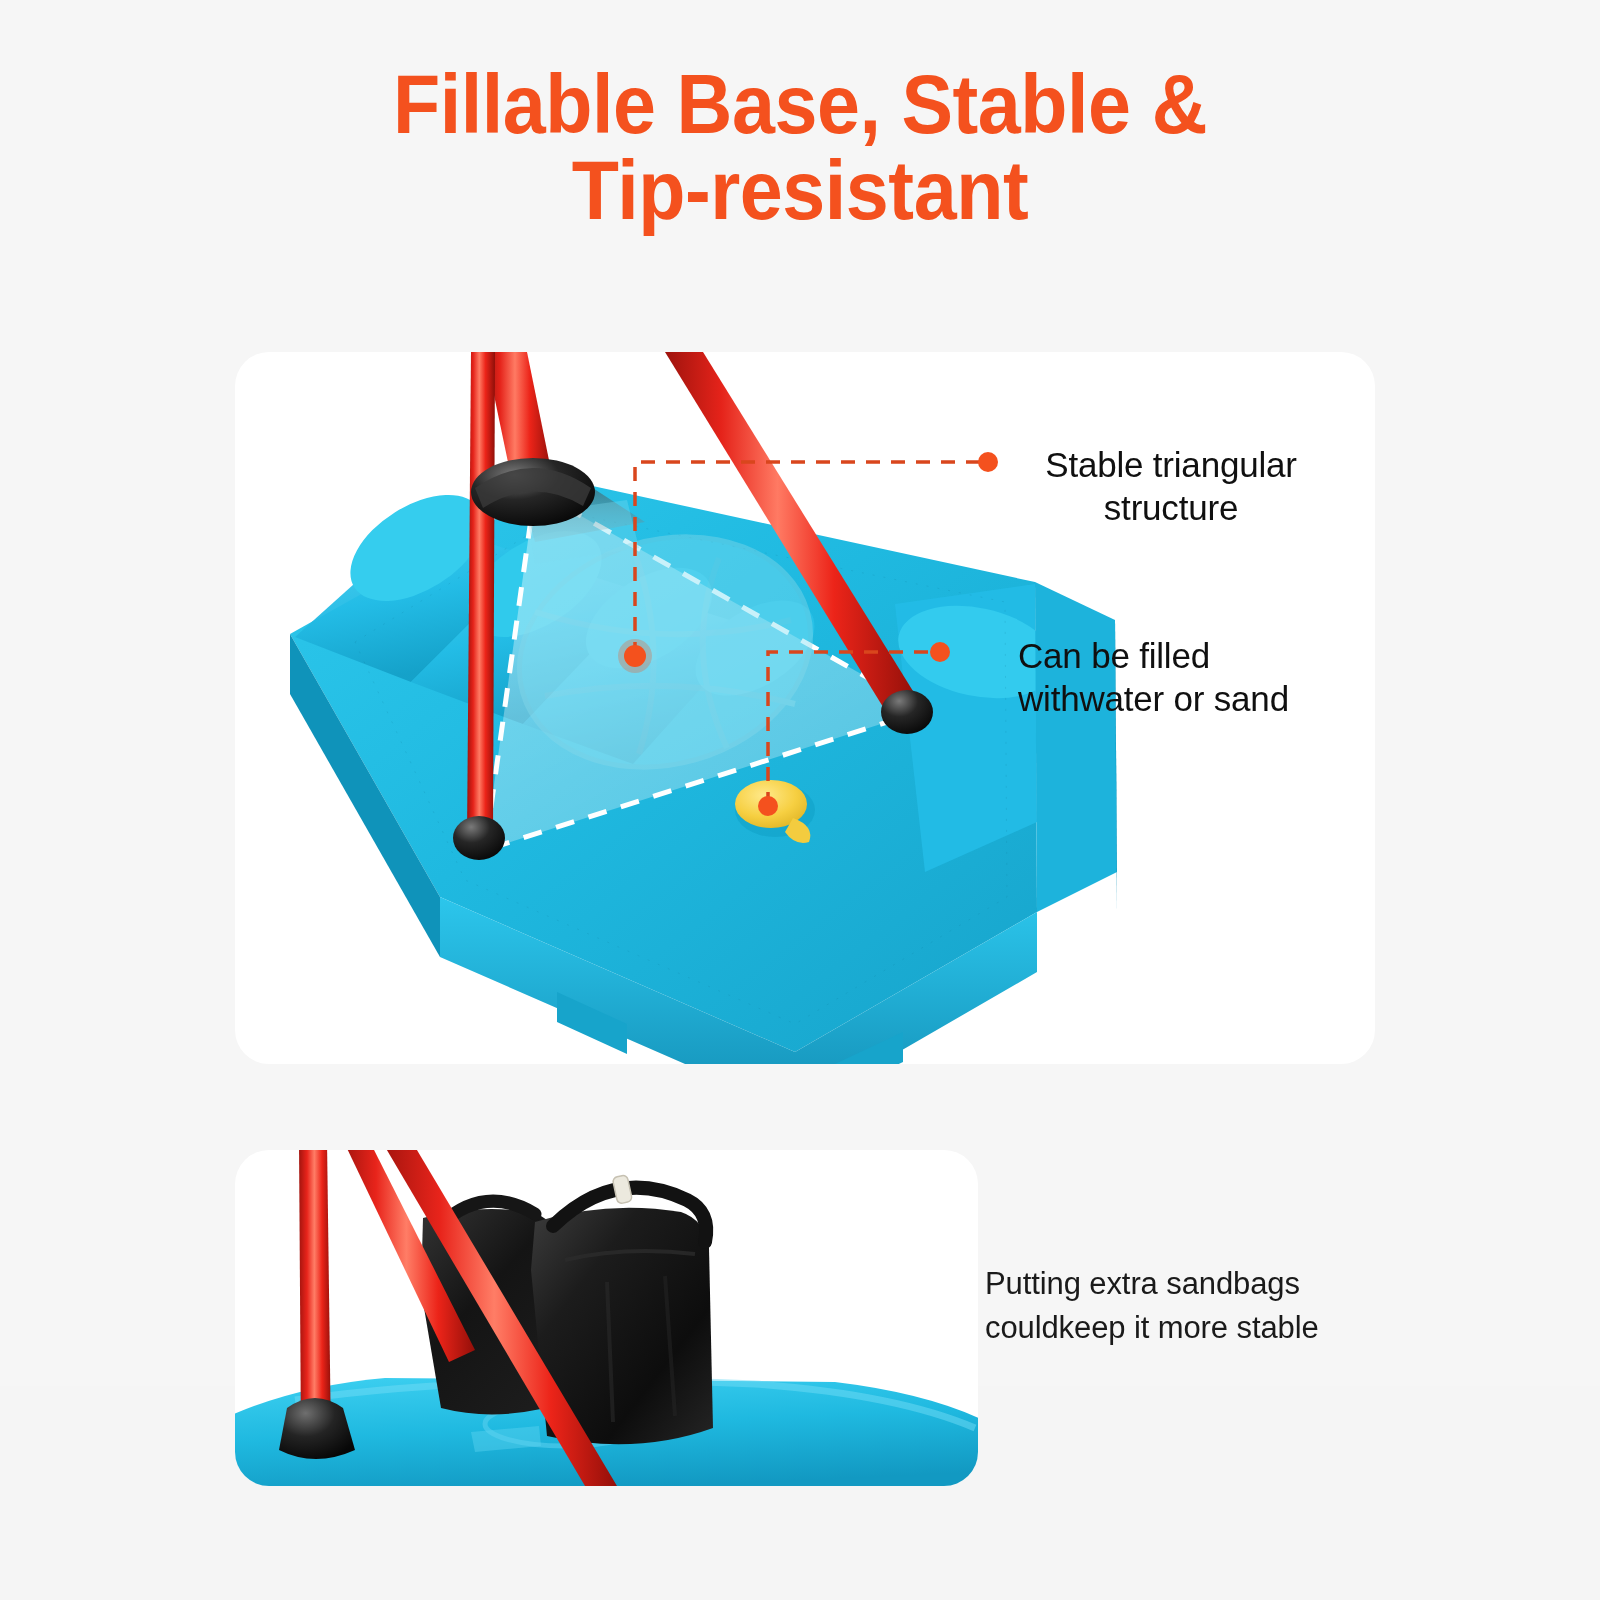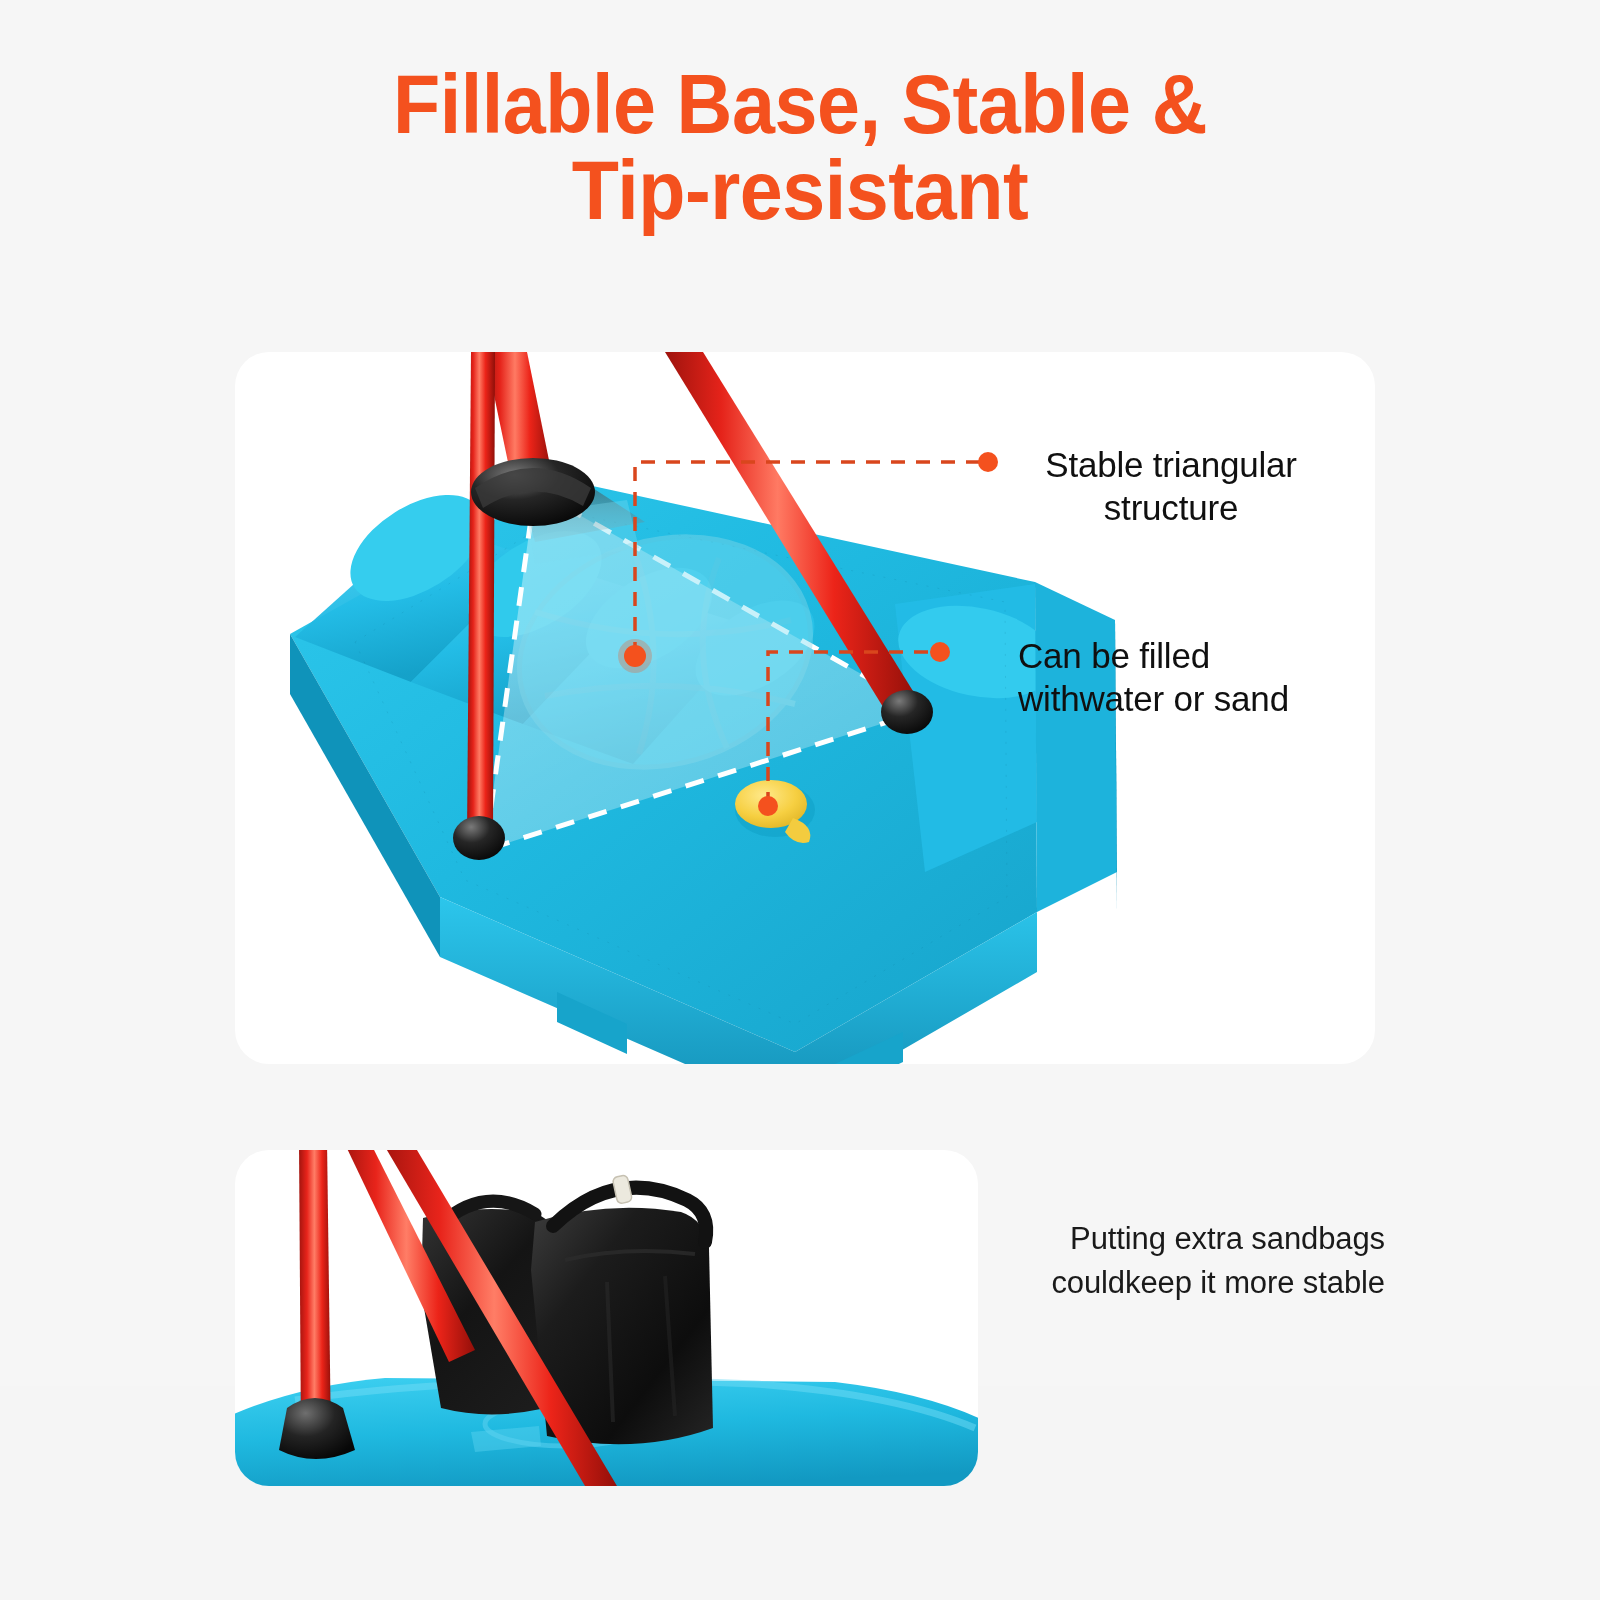--- a/index.html
+++ b/index.html
@@ -293,16 +293,16 @@
 
         <path d="M 64 -10 L 92 -10 L 96 292 L 66 292 Z" fill="url(#poleG2)"></path>
         <path d="M 108 -10 L 134 -10 L 240 200 L 214 212 Z" fill="url(#poleG2)"></path>
         <path d="M 146 -10 L 176 -10 L 382 336 L 350 336 Z" fill="url(#poleG2)"></path>
 
         <path d="M 52 258 Q 80 238 108 258 L 120 300 Q 80 318 44 300 Z" fill="url(#hubG2)"></path>
       </svg>
     </div>
   </div>
 
-  <div class="caption" style="left:985px; top:1217px; width:400px;text-align:right;">Putting extra sandbags
+  <div class="caption" style="left:985px; top:1262px; width:400px;">Putting extra sandbags
 couldkeep it more stable</div>
 
 </div>
 
 </body></html>

